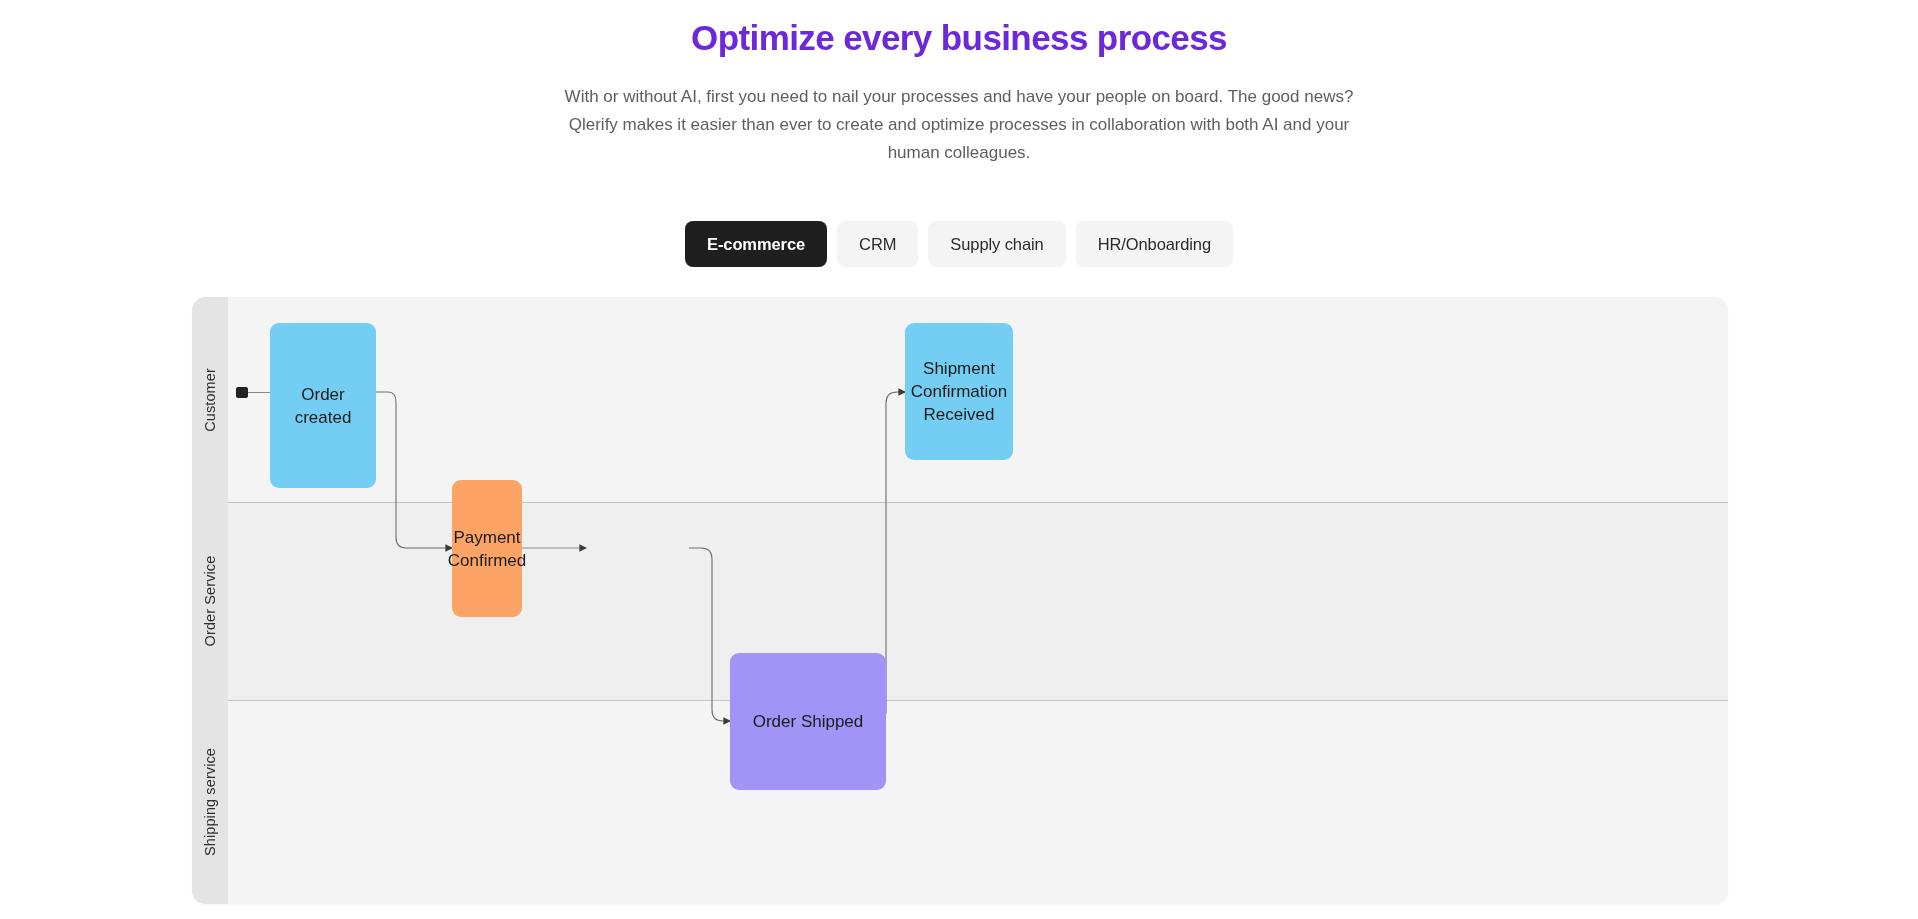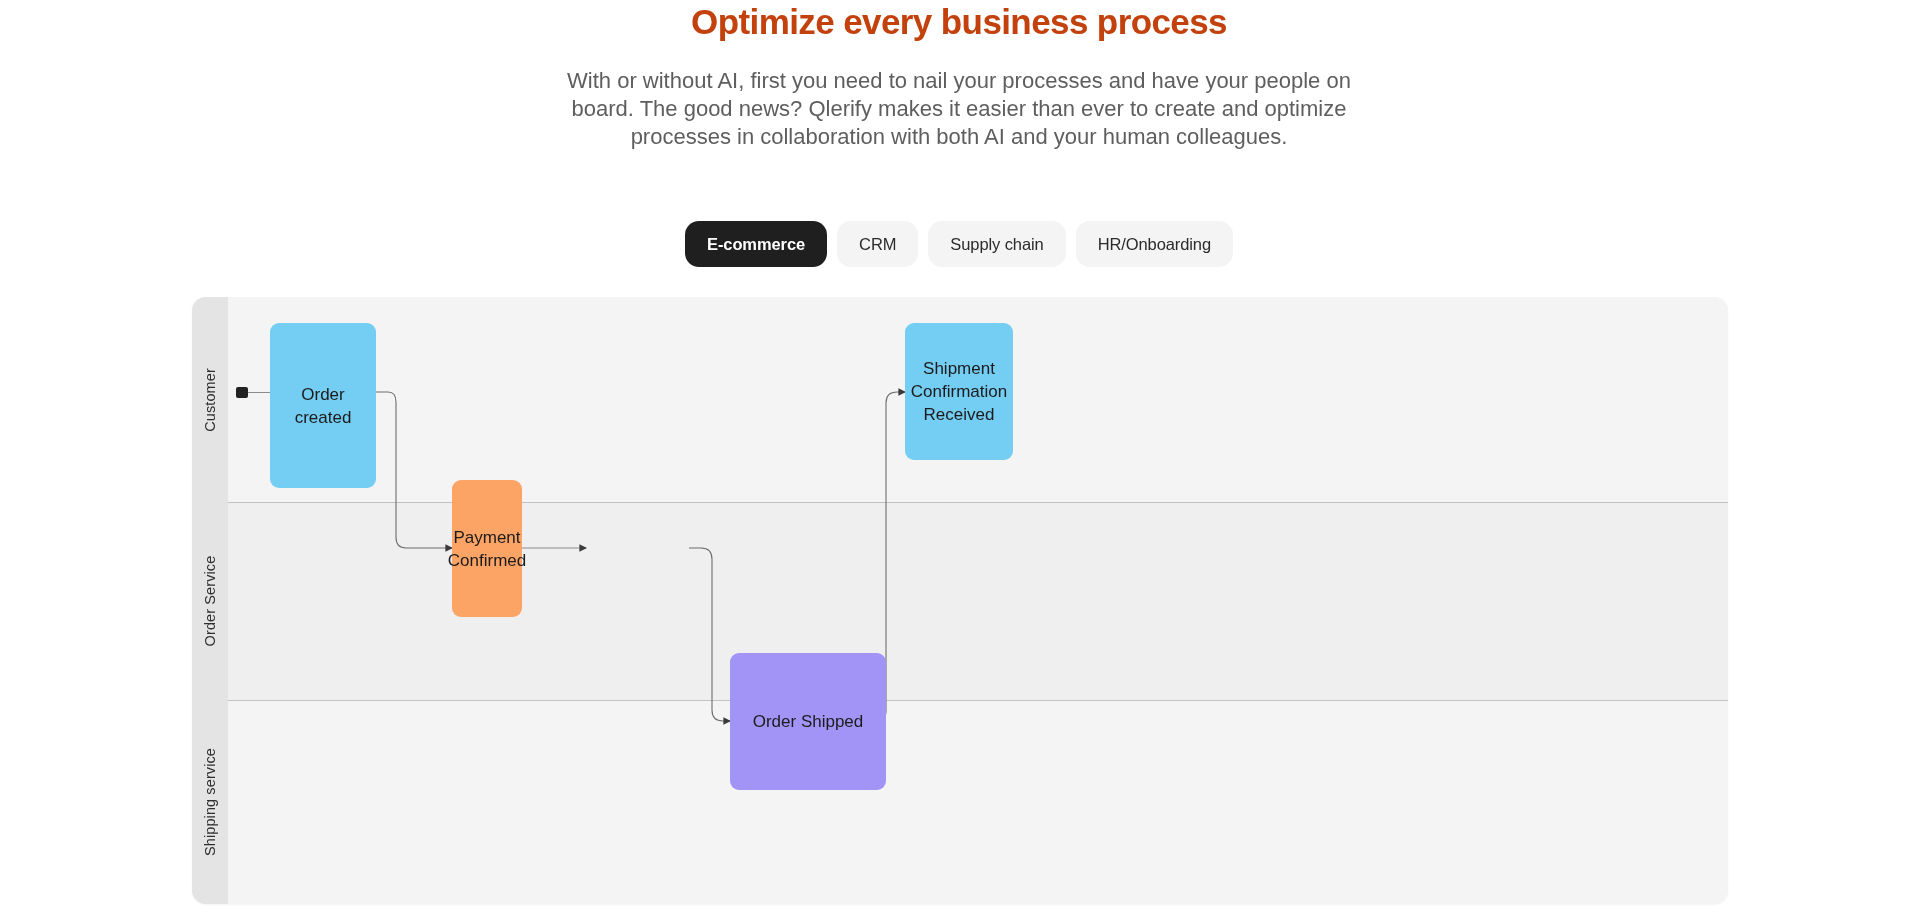--- a/index.html
+++ b/index.html
@@ -20,32 +20,32 @@
   
   .hero {
     position: absolute;
     left: 0;
     top: 0;
     width: 1918px;
     text-align: center;
   }
   .hero-title {
     margin: 0;
-    padding-top: 0;
+    padding-top: 16px;
     font-size: 35px;
     line-height: 44px;
     font-weight: 700;
     letter-spacing: -0.6px;
-    color: #c2410c;
+    color: #6d28d9;
   }
   .hero-sub {
     margin: 0 auto;
     padding-top: 23px;
     width: 800px;
-    font-size: 22px;
+    font-size: 17px;
     line-height: 28px;
     color: #5e5e5e;
     font-weight: 400;
   }
 
   
   .tabs {
     position: absolute;
     top: 221px;
     left: 0;
@@ -54,21 +54,21 @@
     justify-content: center;
     align-items: center;
     gap: 10px;
   }
   .tab {
     height: 46px;
     padding: 0 22px;
     display: flex;
     align-items: center;
     justify-content: center;
-    border-radius: 14px;
+    border-radius: 8px;
     background: #f4f4f4;
     color: #2b2b2b;
     font-size: 16.5px;
     font-weight: 400;
     letter-spacing: -0.1px;
     white-space: nowrap;
     cursor: pointer;
     user-select: none;
   }
   .tab.active {

